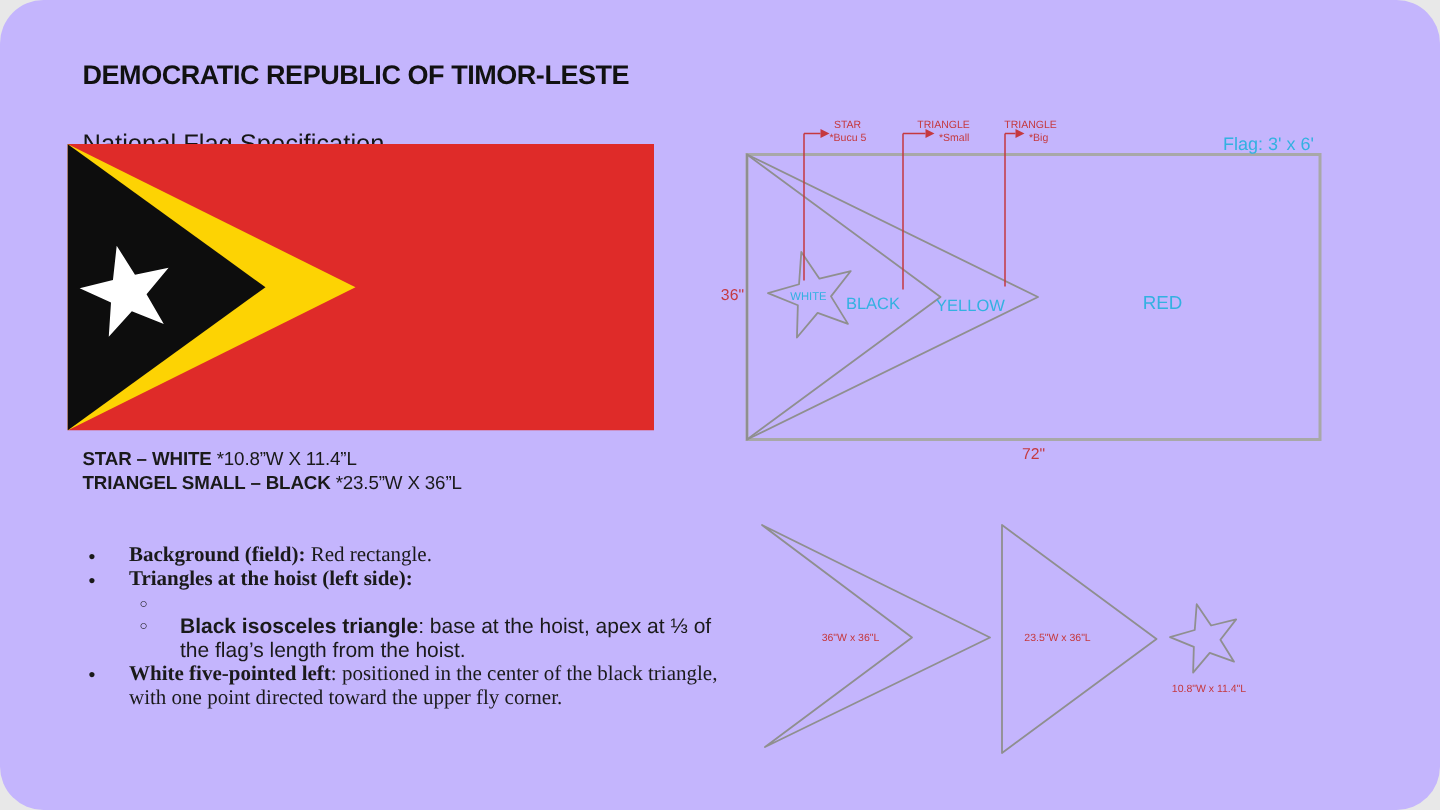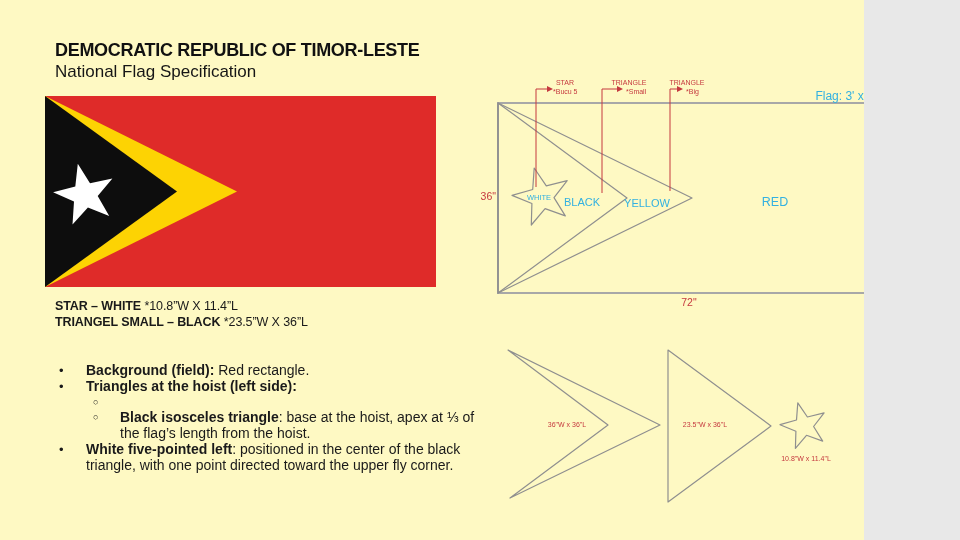--- a/index.html
+++ b/index.html
@@ -1,34 +1,34 @@
 <!DOCTYPE html>
 <html><head>
 <meta charset="utf-8">
 <style>
   html,body{margin:0;padding:0;background:#e8e8e8;}
-  .page{position:relative;width:864px;height:540px;background:#fef9c3;overflow:hidden;
-        font-family:"Liberation Sans", sans-serif;color:#111;}
+  .page{position:relative;width:960px;height:540px;background:#c4b5fd;overflow:hidden;
+        font-family:"Liberation Sans", sans-serif;color:#111;border-radius:29px;}
   
   .hdr{position:absolute;left:55px;top:40px;}
   .title{font-size:18px;font-weight:bold;letter-spacing:-0.3px;line-height:21px;color:#111;}
-  .subtitle{font-size:17px;font-weight:normal;line-height:21px;color:#161616;}
+  .subtitle{font-size:17px;font-weight:normal;line-height:21px;color:#161616;margin-top:24px;}
   
   .flag{position:absolute;left:45px;top:96px;width:391px;height:191px;}
   
   .specs{position:absolute;left:55px;top:298px;font-size:12.5px;line-height:16px;color:#1a1a1a;letter-spacing:-0.1px;}
   .specs b{font-weight:bold;}
   
   .bullets{position:absolute;left:55px;top:363px;width:432px;font-size:14px;line-height:15.8px;color:#1a1a1a;}
   .li{display:flex;align-items:flex-start;}
   .li .m{flex:0 0 27px;text-align:left;padding-left:4px;font-size:13px;}
   .li.l2{margin-left:33px;}
   .li.l2 .m{flex:0 0 27px;padding-left:5px;font-size:9px;line-height:15.8px;}
   .li .t{flex:1 1 auto;}
-  .li.l1 .t{max-width:402px;}
+  .li.l1 .t{max-width:402px;font-family:Liberation Serif, serif;}
   .li.l2 .t{max-width:356px;}
   .t b{font-weight:bold;}
   
   .diagram{position:absolute;left:470px;top:75px;width:490px;height:455px;}
   .outline{fill:none;stroke:#8f8f8f;stroke-width:1.2;stroke-linejoin:round;}
   .rectline{fill:none;stroke:#a8a8a8;stroke-width:2;}
   .redline{stroke:#c5393f;stroke-width:1;fill:none;}
   .redfill{fill:#c5393f;}
   text{font-family:"Liberation Sans", sans-serif;}
   .redtxt{fill:#c5393f;}

